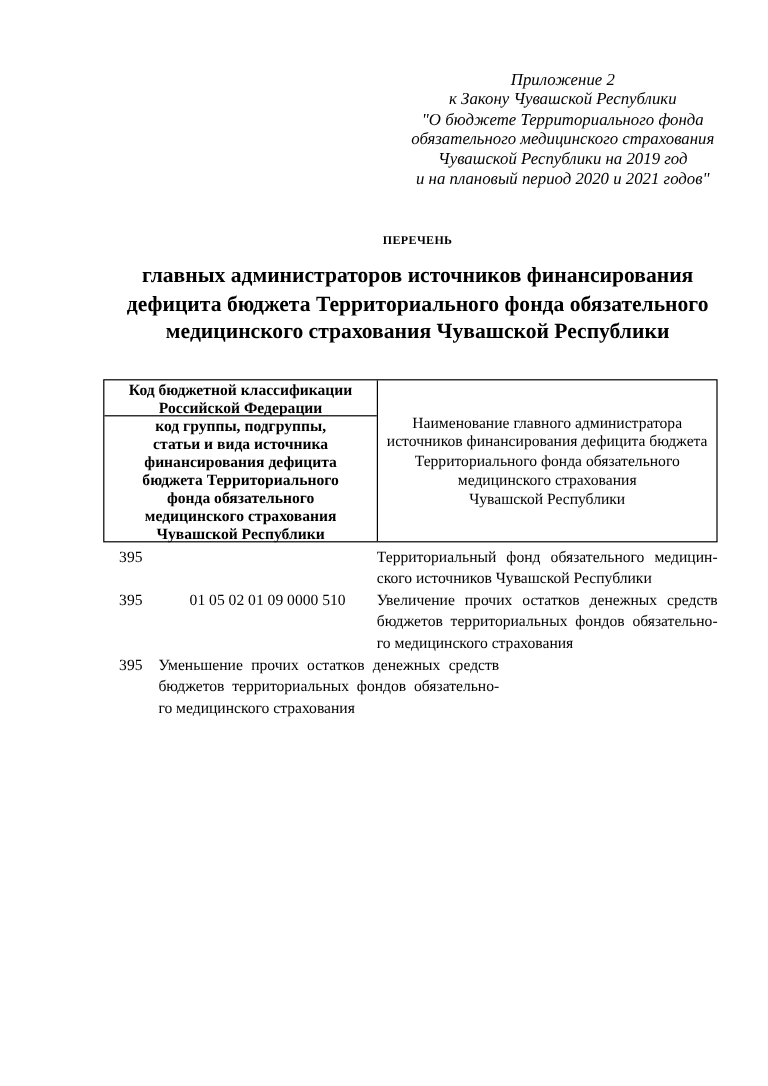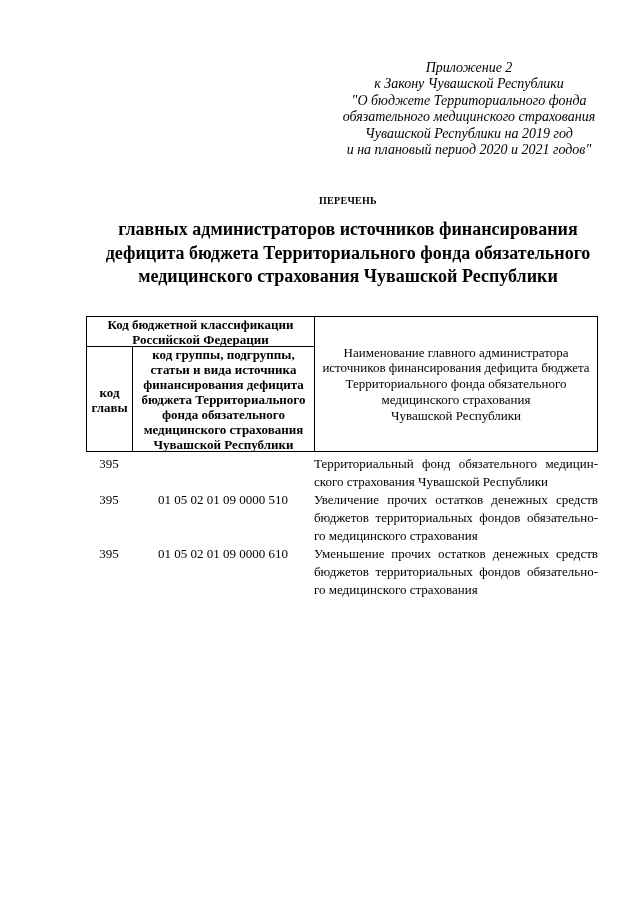--- a/index.html
+++ b/index.html
@@ -136,22 +136,20 @@
 дефицита бюджета Территориального фонда обязательного
 медицинского страхования Чувашской Республики</div>
   </div>
 
   <div class="tbl">
     <div class="thead">
       <div class="thead-left">
         <div class="cellA">Код бюджетной классификации
 Российской Федерации</div>
         <div class="thead-left-row">
-          <div class="cellB">код
-главы</div>
           <div class="cellC">код группы, подгруппы,
 статьи и вида источника
 финансирования дефицита
 бюджета Территориального
 фонда обязательного
 медицинского страхования
 Чувашской Республики</div>
         </div>
       </div>
       <div class="cellD">Наименование главного администратора
@@ -159,35 +157,34 @@
 Территориального фонда обязательного
 медицинского страхования
 Чувашской Республики</div>
     </div>
     <div class="tbody">
         <div class="trow">
           <div class="col-glava">395</div>
           <div class="col-code"></div>
           <div class="col-name">
             <div class="jline">Территориальный фонд обязательного медицин-</div>
-            <div class="lline">ского страхования Чувашской Республики</div>
+            <div class="lline">ского источников Чувашской Республики</div>
           </div>
         </div>
         <div class="trow">
           <div class="col-glava">395</div>
           <div class="col-code">01 05 02 01 09 0000 510</div>
           <div class="col-name">
             <div class="jline">Увеличение прочих остатков денежных средств</div>
             <div class="jline">бюджетов территориальных фондов обязательно-</div>
             <div class="lline">го медицинского страхования</div>
           </div>
         </div>
         <div class="trow">
           <div class="col-glava">395</div>
-          <div class="col-code">01 05 02 01 09 0000 610</div>
           <div class="col-name">
             <div class="jline">Уменьшение прочих остатков денежных средств</div>
             <div class="jline">бюджетов территориальных фондов обязательно-</div>
             <div class="lline">го медицинского страхования</div>
           </div>
         </div>
       </div>
   </div>
 
 </div>

